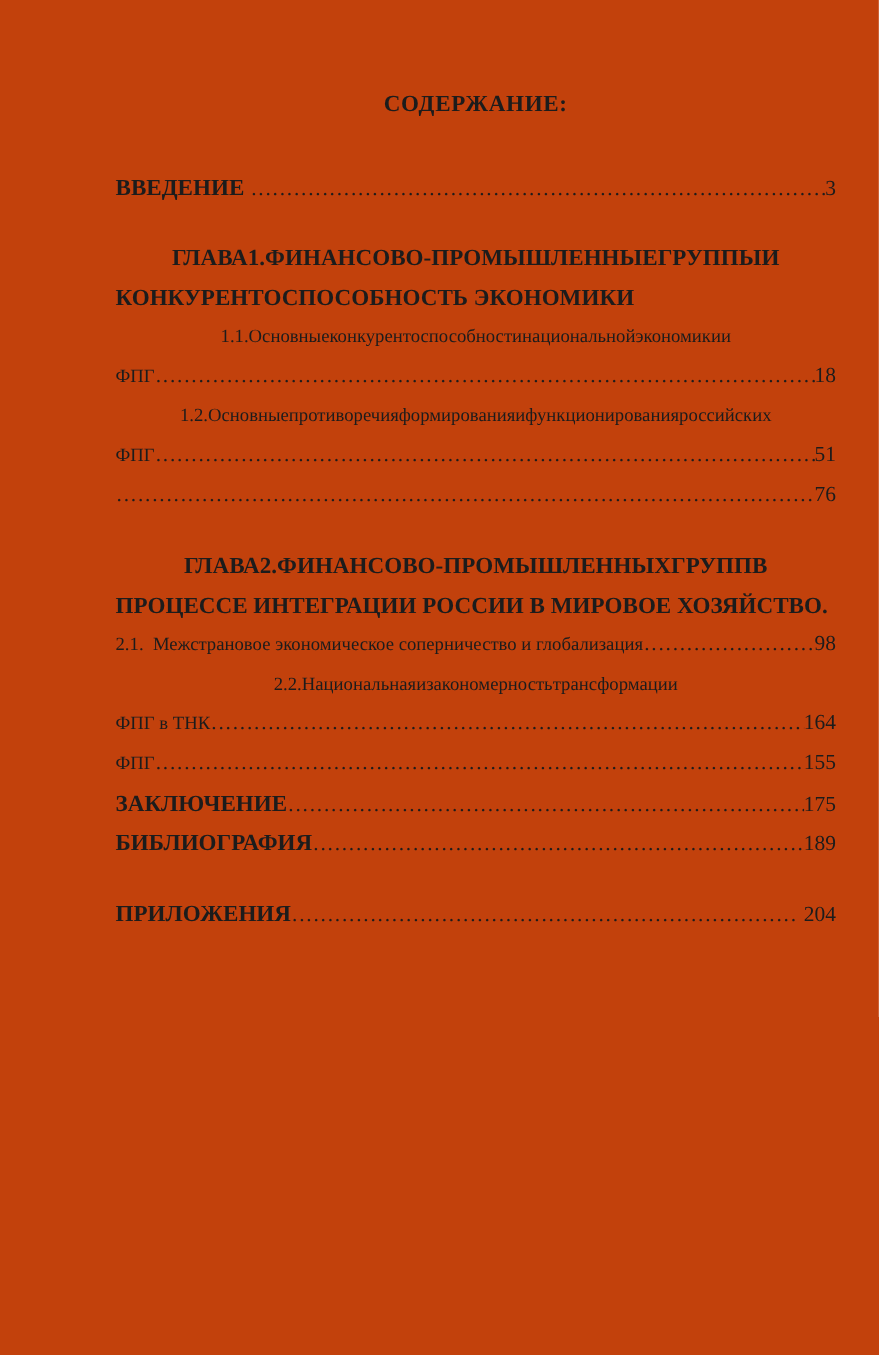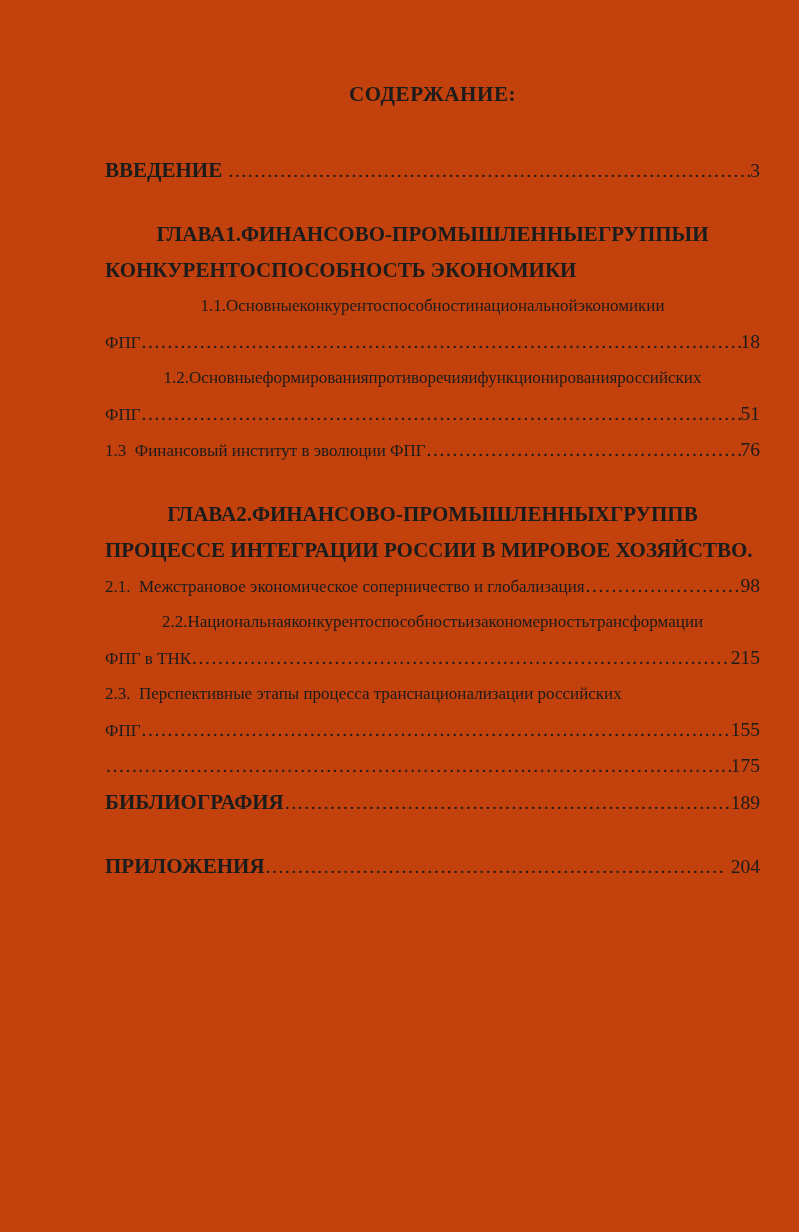--- a/index.html
+++ b/index.html
@@ -112,35 +112,34 @@
           <div class="line dotted">
             <span class="text">ФПГ</span>
             <span class="dots">..........................................................................................................................................................................</span>
             <span class="pagenum">18</span>
           </div>
         </div>
         <div class="entry normal">
           <div class="line justify">
             <span class="text word">1.2.</span>
             <span class="text word">Основные</span>
+            <span class="text word">противоречия</span>
             <span class="text word">формирования</span>
-            <span class="text word">противоречия</span>
             <span class="text word">и</span>
             <span class="text word">функционирования</span>
             <span class="text word">российских</span>
           </div>
           <div class="line dotted">
             <span class="text">ФПГ</span>
             <span class="dots">..........................................................................................................................................................................</span>
             <span class="pagenum">51</span>
           </div>
         </div>
         <div class="entry normal">
           <div class="line dotted">
-            <span class="text">1.3&nbsp; Финансовый институт в эволюции ФПГ</span>
             <span class="dots">..........................................................................................................................................................................</span>
             <span class="pagenum">76</span>
           </div>
         </div>
         <div class="entry bold gap">
           <div class="line justify">
             <span class="text word">ГЛАВА</span>
             <span class="text word">2.</span>
             <span class="text word">ФИНАНСОВО-ПРОМЫШЛЕННЫХ</span>
             <span class="text word">ГРУПП</span>
@@ -152,41 +151,40 @@
           <div class="line dotted">
             <span class="text">2.1.&nbsp; Межстрановое экономическое соперничество и глобализация</span>
             <span class="dots">..........................................................................................................................................................................</span>
             <span class="pagenum">98</span>
           </div>
         </div>
         <div class="entry normal">
           <div class="line justify">
             <span class="text word">2.2.</span>
             <span class="text word">Национальная</span>
-            <span class="text word">конкурентоспособность</span>
             <span class="text word">и</span>
             <span class="text word">закономерность</span>
             <span class="text word">трансформации</span>
           </div>
           <div class="line dotted">
             <span class="text">ФПГ в ТНК</span>
             <span class="dots">..........................................................................................................................................................................</span>
-            <span class="pagenum">215</span>
-          </div>
-        </div>
-        <div class="entry normal">
-          <div class="line plain"><span class="text">2.3.&nbsp; Перспективные этапы процесса транснационализации российских</span></div>
+            <span class="pagenum">164</span>
+          </div>
+        </div>
+        <div class="entry normal">
           <div class="line dotted">
             <span class="text">ФПГ</span>
             <span class="dots">..........................................................................................................................................................................</span>
             <span class="pagenum">155</span>
           </div>
         </div>
         <div class="entry bold">
           <div class="line dotted">
+            <span class="text">ЗАКЛЮЧЕНИЕ</span>
             <span class="dots">..........................................................................................................................................................................</span>
             <span class="pagenum">175</span>
           </div>
         </div>
         <div class="entry bold">
           <div class="line dotted">
             <span class="text">БИБЛИОГРАФИЯ</span>
             <span class="dots">..........................................................................................................................................................................</span>
             <span class="pagenum">189</span>
           </div>

